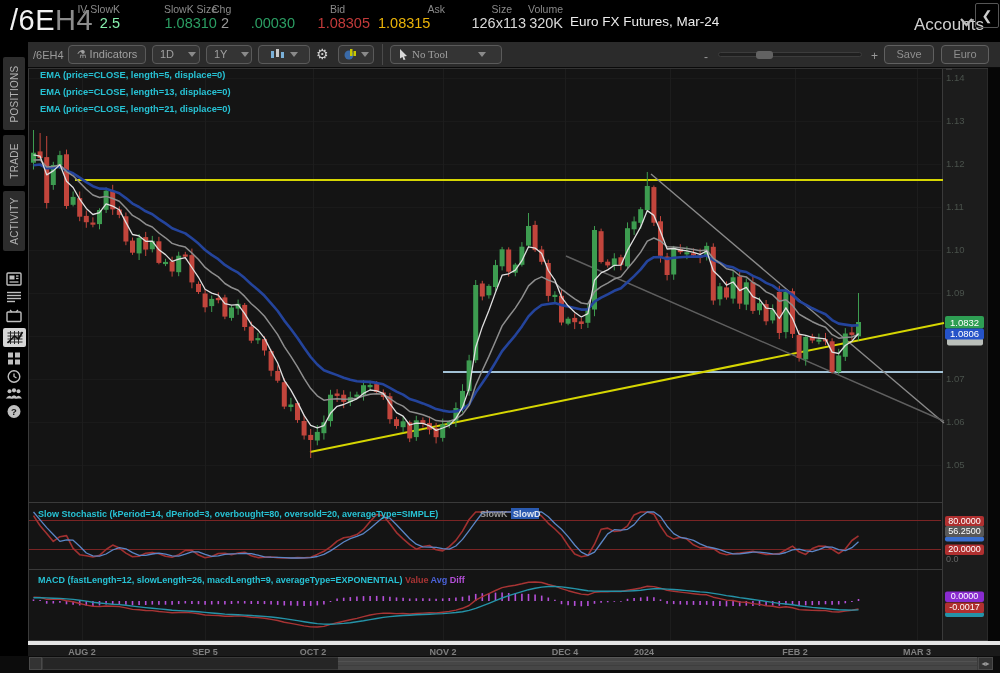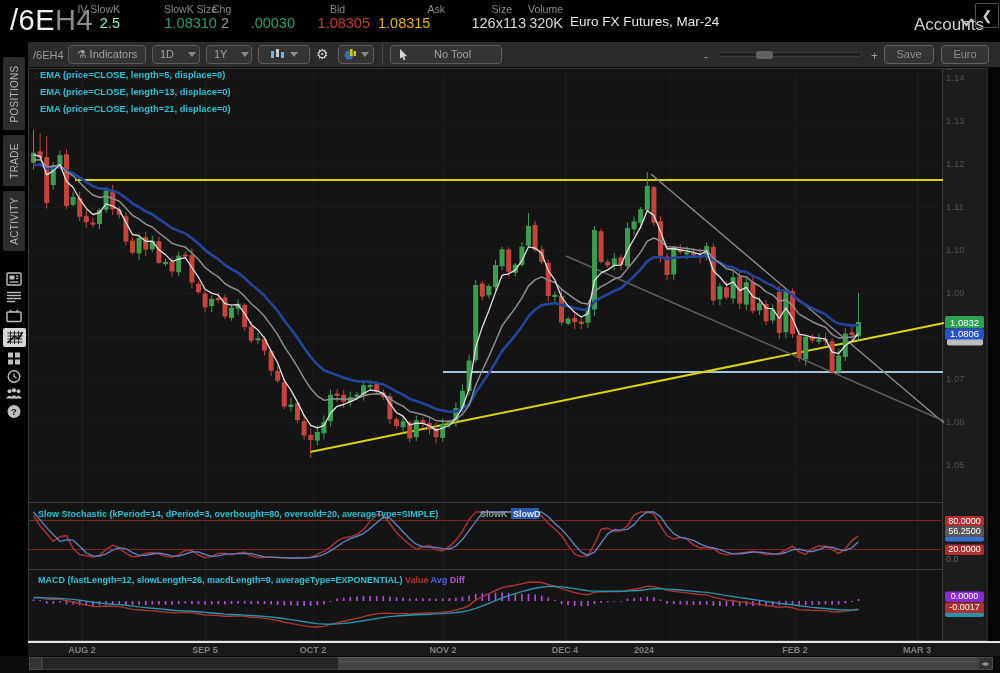--- a/index.html
+++ b/index.html
@@ -19,21 +19,21 @@
   color:#a0a0a0; font-size:11px; line-height:17px; text-align:center; }
 .tri { display:inline-block; width:0; height:0; border-left:4px solid transparent; border-right:4px solid transparent;
   border-top:5px solid #8a8a8a; vertical-align:middle; margin-left:4px; margin-top:-2px;}
 
 #sidebar { position:absolute; left:0; top:42px; width:28px; height:631px; background:#000; }
 .vtab { position:absolute; left:3px; width:22px; background:#2d2d2d; border-radius:2px; }
 .vtab div { position:absolute; left:50%; top:50%; transform:translate(-50%,-50%) rotate(-90deg); white-space:nowrap;
   font-size:10px; color:#b2b2b2; letter-spacing:0.3px; }
 .sicon { position:absolute; left:5px; width:18px; height:15px; color:#c0c0c0; font-size:13px; text-align:center; }
 
-#taxis { position:absolute; left:28px; top:641px; width:972px; height:15px; background:#1a1a1a; border-top:2px solid #e5e5e5; }
+#taxis { position:absolute; left:28px; top:641px; width:972px; height:15px; background:#1a1a1a; border-top:4px solid #e5e5e5; }
 .tlab { position:absolute; top:2px; font-size:9px; font-weight:bold; color:#7f7f7f; transform:translateX(-50%); }
 #scroll { position:absolute; left:0; top:656px; width:1000px; height:17px; background:#0c0c0c; }
 </style>
 </head>
 <body>
 <div id="root">
 
   <div id="topbar">
     <div class="sym">/6E<span>H4</span></div>
     <div class="qlab" style="left:55px;width:65px;text-align:right;">IV SlowK</div>
@@ -74,21 +74,21 @@
       <svg width="13" height="12" style="vertical-align:middle;margin-top:-2px;">
           <circle cx="5" cy="7" r="4.5" fill="#3a6aa8"></circle>
           <rect x="6" y="1" width="2.5" height="7" fill="#c8c800"></rect>
           <rect x="9.5" y="3" width="2.5" height="5" fill="#c8c800"></rect>
         </svg><span class="tri"></span></div>
     <div class="abs" style="left:354px;top:2px;width:1px;height:21px;background:#4a4a4a;"></div>
     <div class="tbtn" style="left:362px;width:112px;text-align:left;padding-left:8px;">
       <svg width="10" height="12" style="vertical-align:middle;margin-top:-2px;">
           <path d="M1 1 L8 8 L5 8.5 L6.5 11.5 L4.5 12 L3.5 9 L1 10.5 Z" fill="#d8d8d8"></path>
         </svg>
-      <span style="margin-left:22px;">No Tool</span><span class="tri" style="margin-left:30px;"></span></div>
+      <span style="margin-left:0;font-family:Liberation Serif, serif;">No Tool</span><span class="tri" style="margin-left:30px;"></span></div>
     <div class="abs" style="left:676px;top:8px;color:#9a9a9a;font-size:12px;">-</div>
     <div class="abs" style="left:690px;top:10px;width:144px;height:5px;background:#1f1f1f;border-radius:3px;border:1px solid #3c3c3c;"></div>
     <div class="abs" style="left:728px;top:9px;width:17px;height:8px;background:#626262;border-radius:3px;"></div>
     <div class="abs" style="left:843px;top:7px;color:#9a9a9a;font-size:12px;">+</div>
     <div class="tbtn" style="left:856px;width:50px;border-color:#606060;color:#8f8f8f;">Save</div>
     <div class="tbtn" style="left:913px;width:48px;border-color:#606060;color:#8f8f8f;">Euro</div>
   </div>
 
   <div id="sidebar">
     <div class="vtab" style="top:15px;height:73px;">

